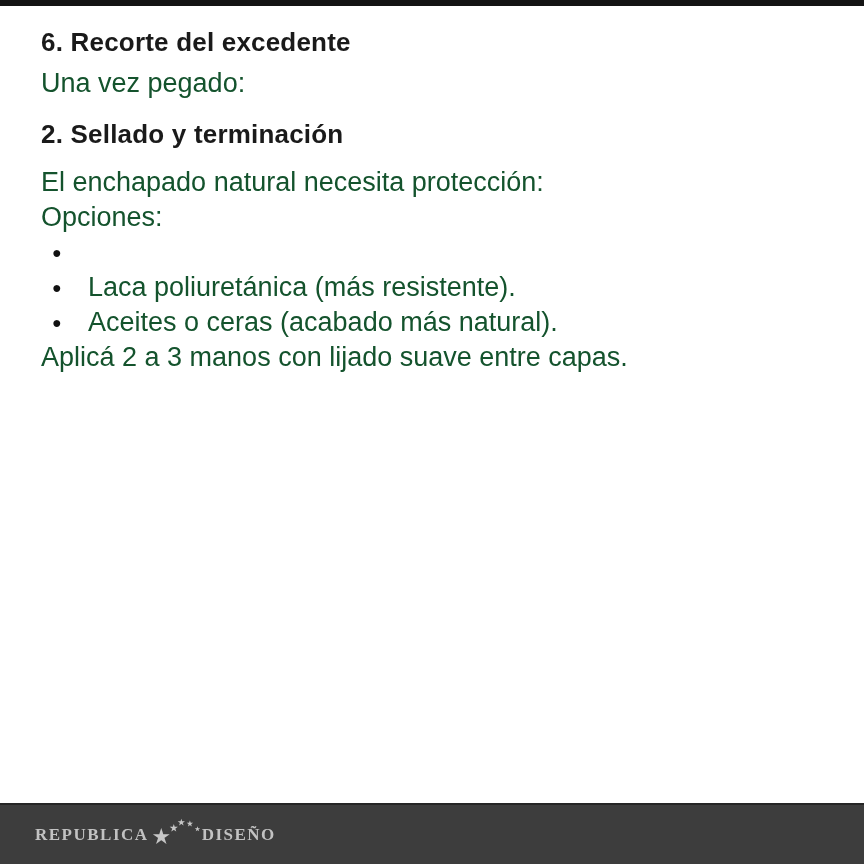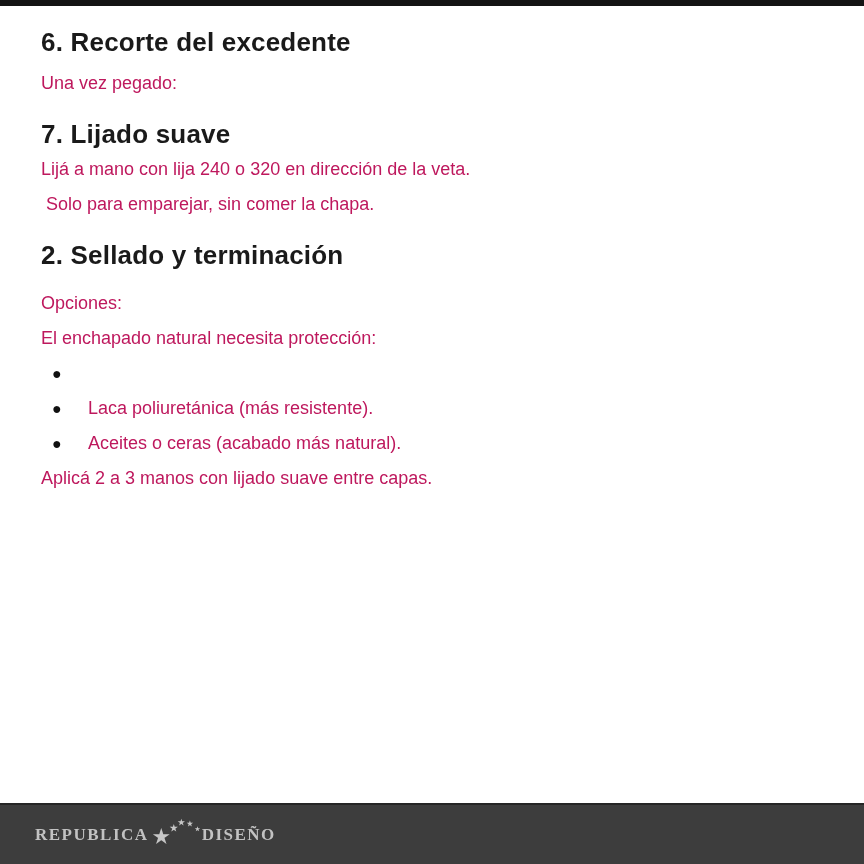--- a/index.html
+++ b/index.html
@@ -36,24 +36,24 @@
     font-weight: bold;
     line-height: 36px;
     color: #1a1a1a;
     letter-spacing: 0.2px;
   }
   .heading.gap-after-small { margin-bottom: 6px; }
   .heading.gap-after-none  { margin-bottom: 0; }
   .heading.gap-after-big   { margin-bottom: 13px; }
 
   .line {
-    font-size: 18px;
+    font-size: 27px;
     line-height: 35px;
     white-space: pre-wrap;
-    color: #be185d;
+    color: #14532d;
   }
 
   .bullet-row {
     display: flex;
     align-items: flex-start;
   }
   .bullet-marker {
     width: 36px;
     margin-left: 11px;
     font-size: 16px;
@@ -104,30 +104,25 @@
 
 <div class="top-bar"></div>
 
 <div class="content">
 
   <div class="section">
     <div class="heading gap-after-small">6. Recorte del excedente</div>
     <div class="line">Una vez pegado:</div>
   </div>
 
-  <div class="section">
-    <div class="heading gap-after-none">7. Lijado suave</div>
-    <div class="line">Lijá a mano con lija 240 o 320 en dirección de la veta.</div>
-    <div class="line"> Solo para emparejar, sin comer la chapa.</div>
-  </div>
 
   <div class="section">
     <div class="heading gap-after-big">2. Sellado y terminación</div>
+    <div class="line">El enchapado natural necesita protección:</div>
     <div class="line">Opciones:</div>
-    <div class="line">El enchapado natural necesita protección:</div>
 
     <div class="bullet-row">
       <span class="bullet-marker">●</span>
     </div>
     <div class="bullet-row">
       <span class="bullet-marker">●</span>
       <span class="line">Laca poliuretánica (más resistente).</span>
     </div>
     <div class="bullet-row">
       <span class="bullet-marker">●</span>

